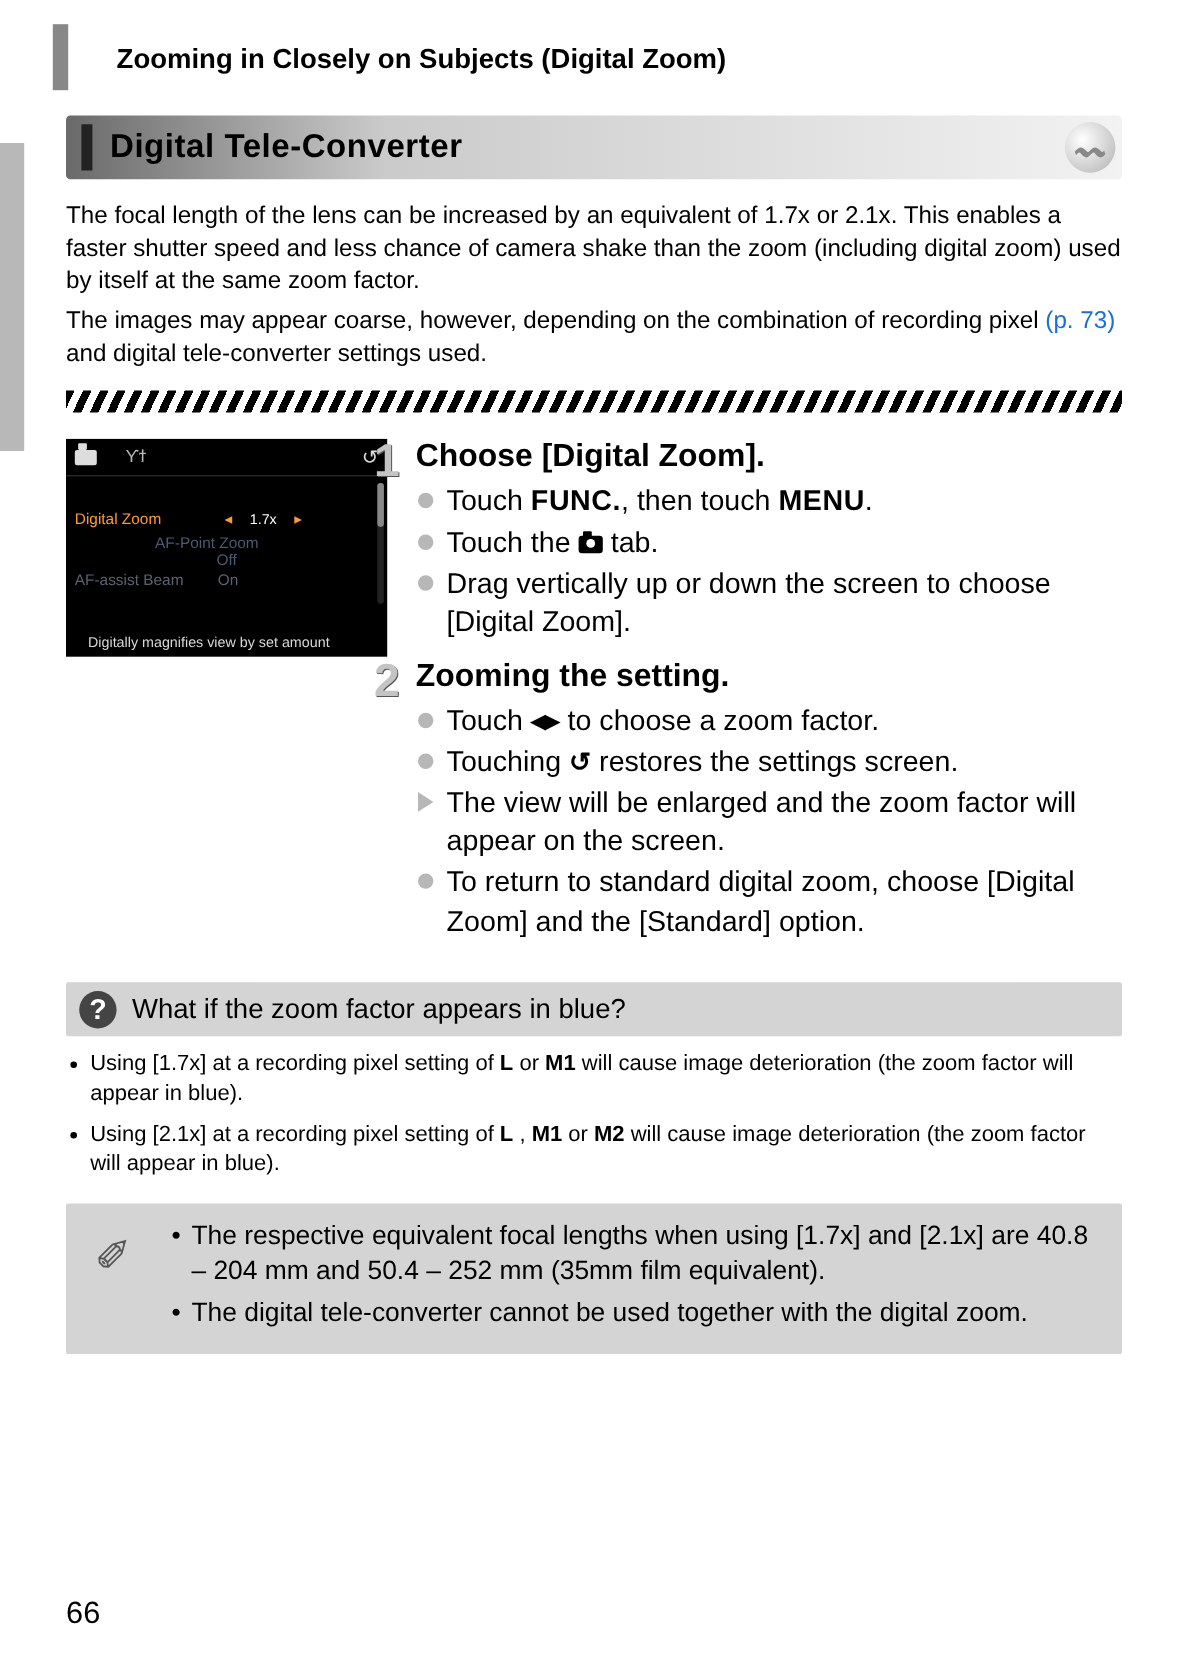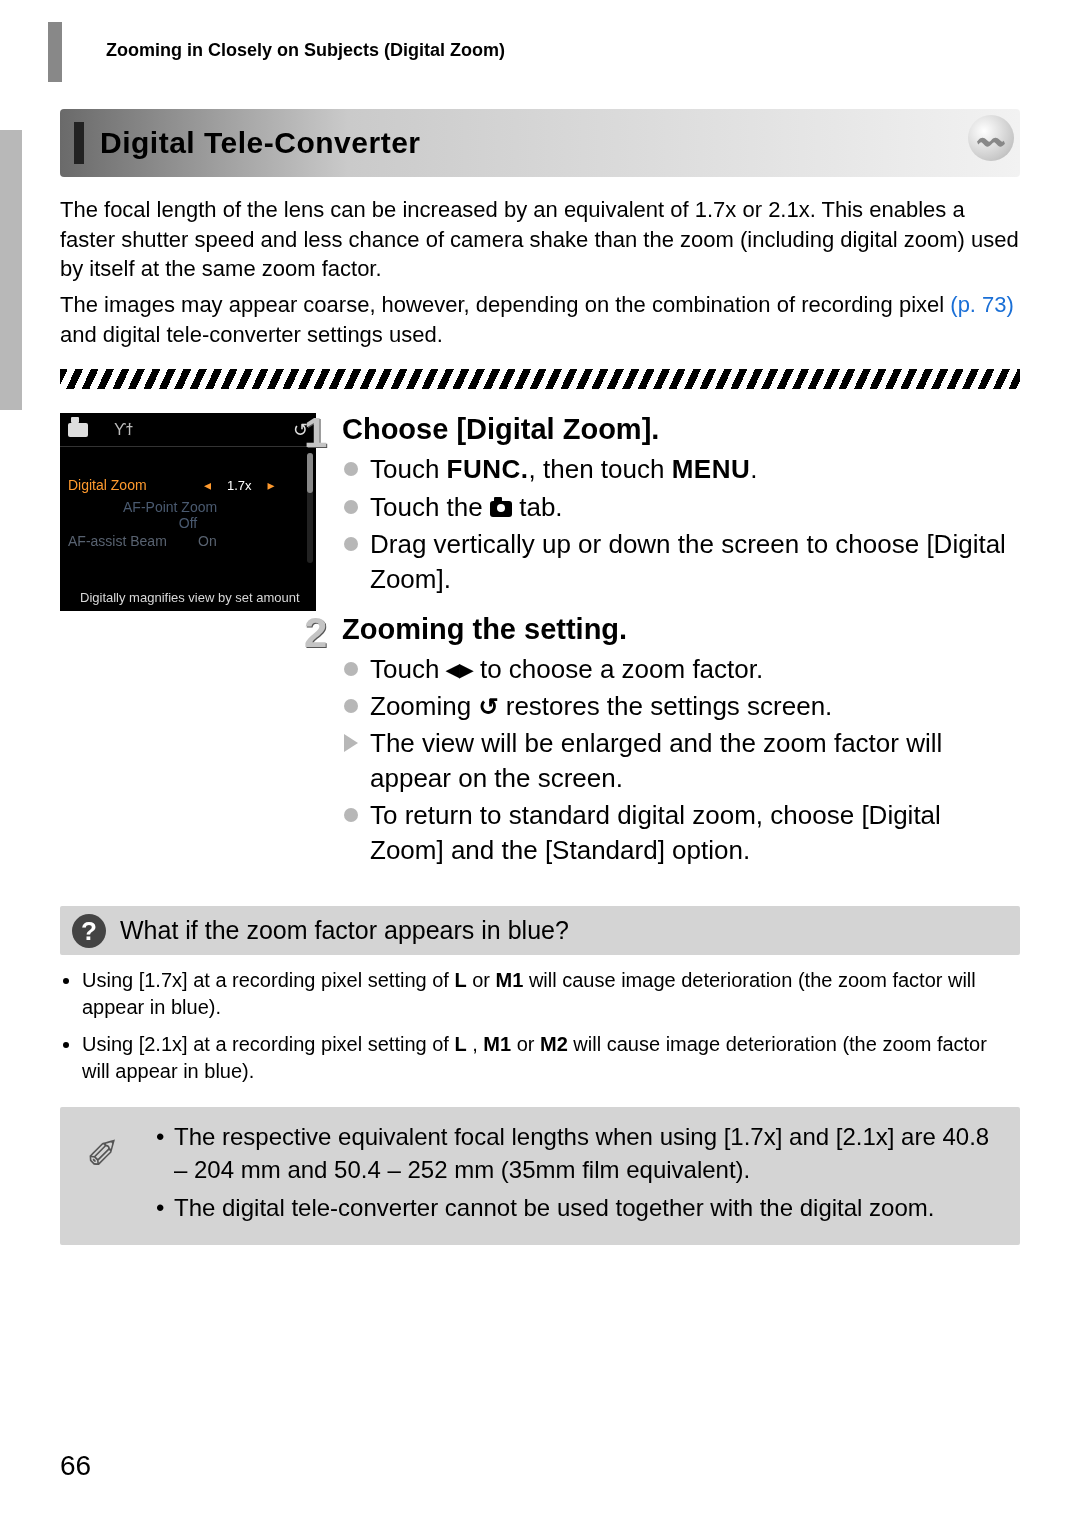--- a/index.html
+++ b/index.html
@@ -17,27 +17,27 @@
   .bookmark-bar {
     position: absolute;
     left: 48px;
     top: 22px;
     width: 14px;
     height: 60px;
     background: #888;
   }
   .header-line {
     font-weight: bold;
-    font-size: 18px;
+    font-size: 25px;
     margin-left: 46px;
     margin-top: 8px;
-    margin-bottom: 48px;
+    margin-bottom: 36px;
   }
   .section-title-bar {
-    height: 68px;
+    height: 58px;
     background: linear-gradient(to right, #6a6a6a 0%, #cacaca 30%, #f2f2f2 100%);
     border-radius: 4px;
     display: flex;
     align-items: center;
     padding-left: 14px;
     margin-bottom: 18px;
     position: relative;
   }
   .section-title-bar .accent {
     width: 10px;
@@ -75,21 +75,21 @@
   .hatch {
     height: 20px;
     margin: 20px 0 24px 0;
     background: repeating-linear-gradient(115deg, #000 0 7px, #fff 7px 14px);
   }
   .steps-row {
     display: flex;
     gap: 26px;
   }
   .camera-screen {
-    width: 256px;
+    width: 292px;
     height: 198px;
     background: #000;
     color: #cfcfcf;
     font-size: 14px;
     position: relative;
     flex-shrink: 0;
   }
   .camera-screen .topbar {
     height: 34px;
     border-bottom: 1px solid #333;
@@ -399,21 +399,21 @@
         <div class="step-title">
           <span class="step-num">2</span>
           <span>Zooming the setting.</span>
         </div>
         <div class="bullet-line">
           <span class="dot"></span>
           <span>Touch </span><span class="icon-leftright">◂▸</span><span> to choose a zoom factor.</span>
         </div>
         <div class="bullet-line">
           <span class="dot"></span>
-          <span>Zooming </span><span class="icon-return">↺</span><span> restores the settings screen.</span>
+          <span>Touching </span><span class="icon-return">↺</span><span> restores the settings screen.</span>
         </div>
         <div class="bullet-line">
           <span class="tri"></span>
           <span>The view will be enlarged and the zoom factor will appear on the screen.</span>
         </div>
         <div class="bullet-line">
           <span class="dot"></span>
           <span>To return to standard digital zoom, choose [Digital Zoom] and the [Standard] option.</span>
         </div>
       </div>

